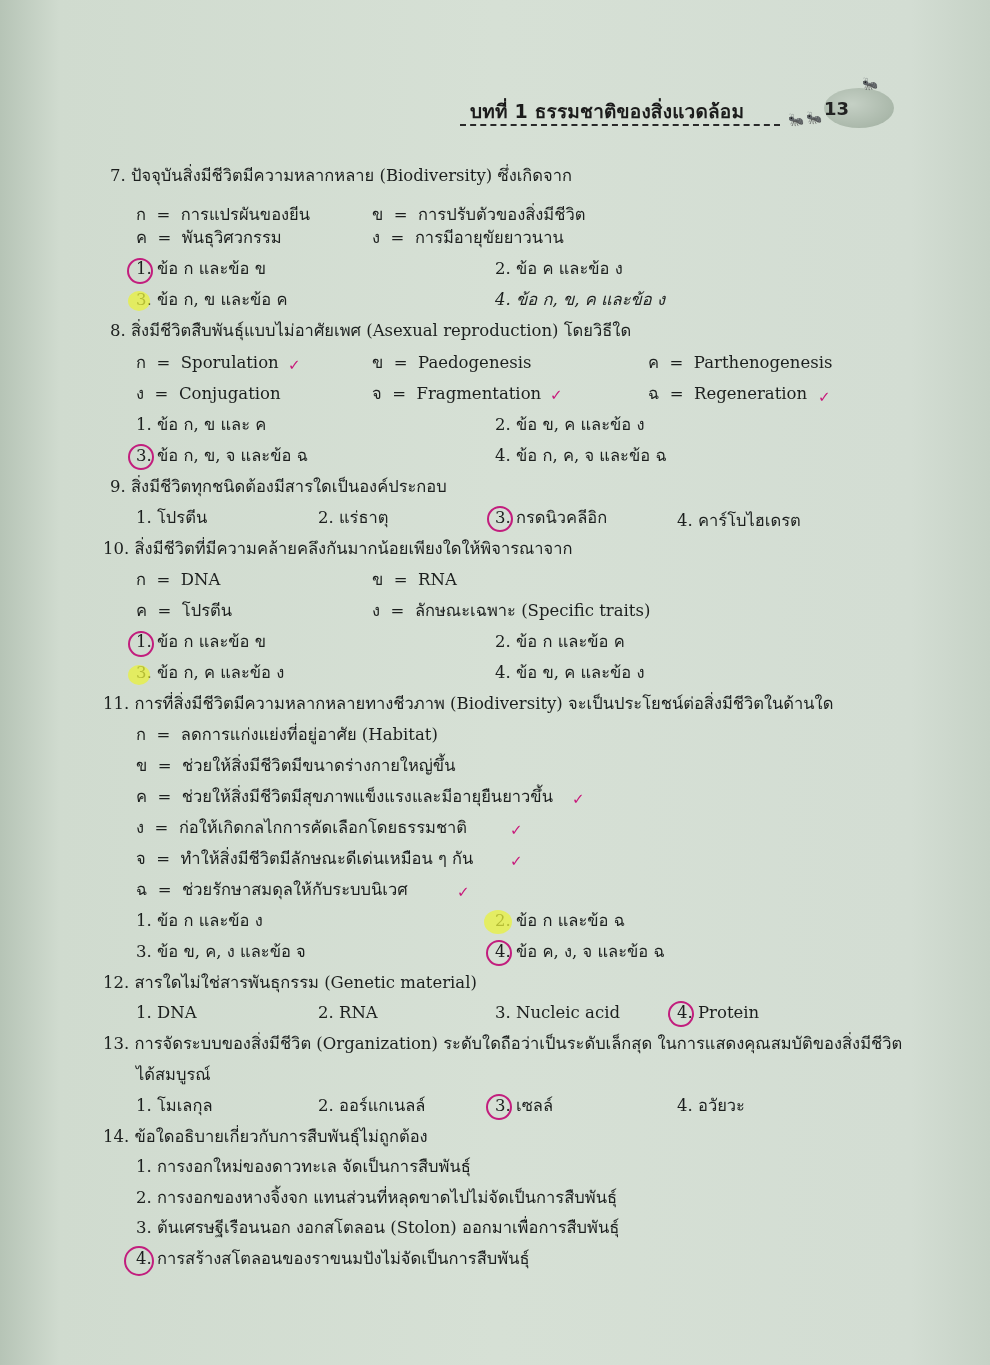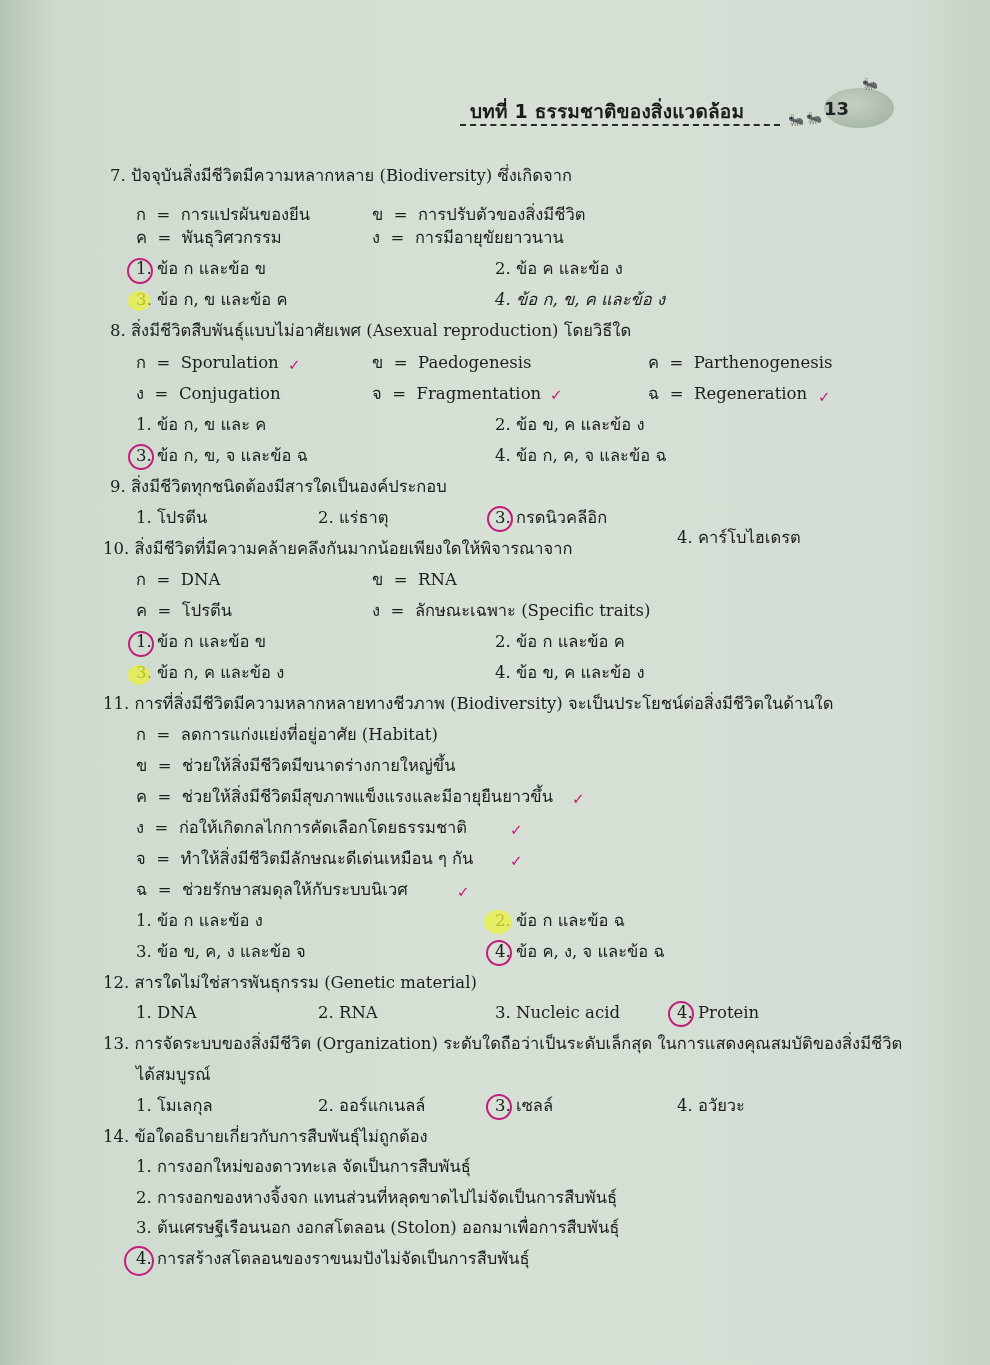--- a/index.html
+++ b/index.html
@@ -84,21 +84,21 @@
   <div class="line" style="left:136px;top:414px;">1. ข้อ ก, ข และ ค</div>
   <div class="line" style="left:495px;top:414px;">2. ข้อ ข, ค และข้อ ง</div>
   <div class="line" style="left:136px;top:445px;">3. ข้อ ก, ข, จ และข้อ ฉ</div>
   <div class="line" style="left:495px;top:445px;">4. ข้อ ก, ค, จ และข้อ ฉ</div>
   <div class="circle" style="left:128px;top:444px;"></div>
 
   <div class="line" style="left:110px;top:476px;"><span>9.</span> <span>สิ่งมีชีวิตทุกชนิดต้องมีสารใดเป็นองค์ประกอบ</span></div>
   <div class="line" style="left:136px;top:507px;">1. โปรตีน</div>
   <div class="line" style="left:318px;top:507px;">2. แร่ธาตุ</div>
   <div class="line" style="left:495px;top:507px;">3. กรดนิวคลีอิก</div>
-  <div class="line" style="left:677px;top:527px;">4. คาร์โบไฮเดรต</div>
+  <div class="line" style="left:677px;top:510px;">4. คาร์โบไฮเดรต</div>
   <div class="circle" style="left:487px;top:506px;"></div>
 
   <div class="line" style="left:103px;top:538px;"><span>10.</span> <span>สิ่งมีชีวิตที่มีความคล้ายคลึงกันมากน้อยเพียงใดให้พิจารณาจาก</span></div>
   <div class="line" style="left:136px;top:569px;"><span>ก</span> &nbsp;= &nbsp;<span>DNA</span></div>
   <div class="line" style="left:372px;top:569px;"><span>ข</span> &nbsp;= &nbsp;<span>RNA</span></div>
   <div class="line" style="left:136px;top:600px;"><span>ค</span> &nbsp;= &nbsp;<span>โปรตีน</span></div>
   <div class="line" style="left:372px;top:600px;"><span>ง</span> &nbsp;= &nbsp;<span>ลักษณะเฉพาะ (Specific traits)</span></div>
   <div class="line" style="left:136px;top:631px;">1. ข้อ ก และข้อ ข</div>
   <div class="line" style="left:495px;top:631px;">2. ข้อ ก และข้อ ค</div>
   <div class="line" style="left:136px;top:662px;">3. ข้อ ก, ค และข้อ ง</div>

